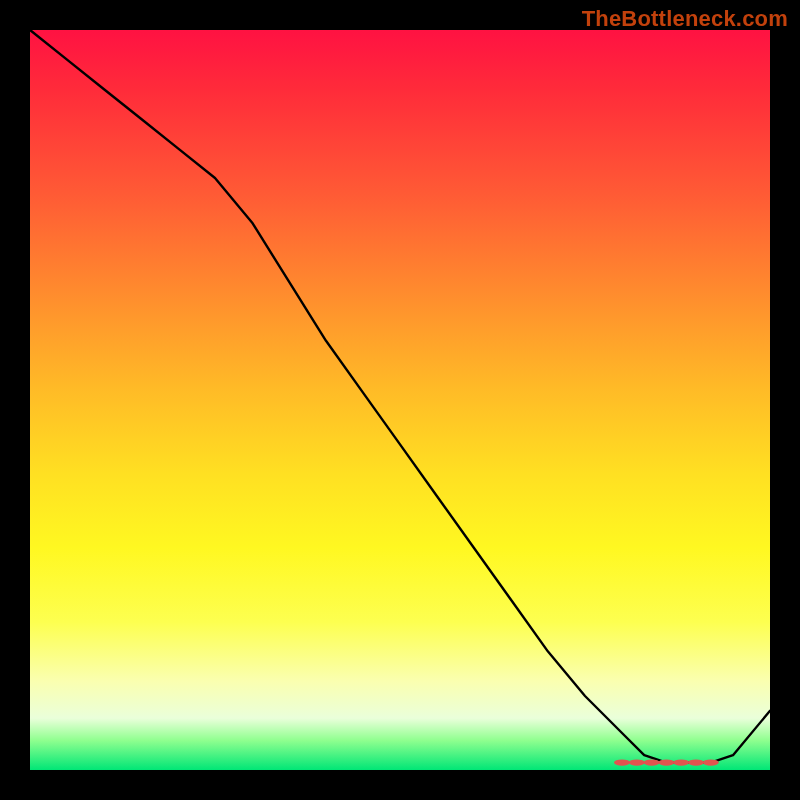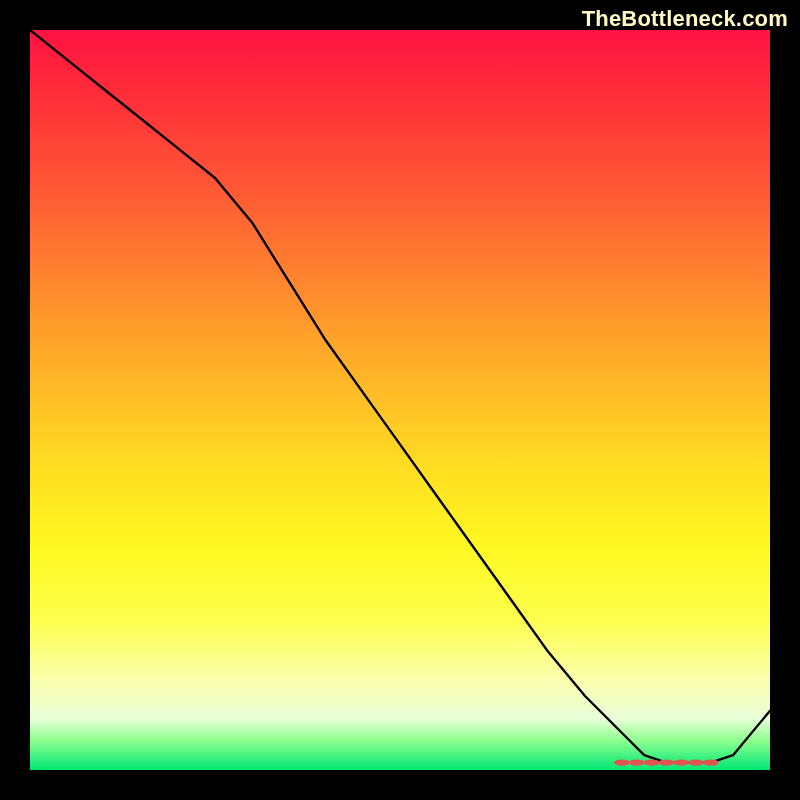--- a/index.html
+++ b/index.html
@@ -45,21 +45,21 @@
     width: 740px;
     height: 740px;
     overflow: visible;
   }
   .watermark {
     position: absolute;
     top: 6px;
     right: 12px;
     font-size: 22px;
     font-weight: 600;
-    color: #fef9c3;
+    color: #c2410c;
     letter-spacing: 0.2px;
     user-select: none;
   }
 </style>
 </head>
 <body>
 
 <div class="frame">
 
   <div class="plot-area">

